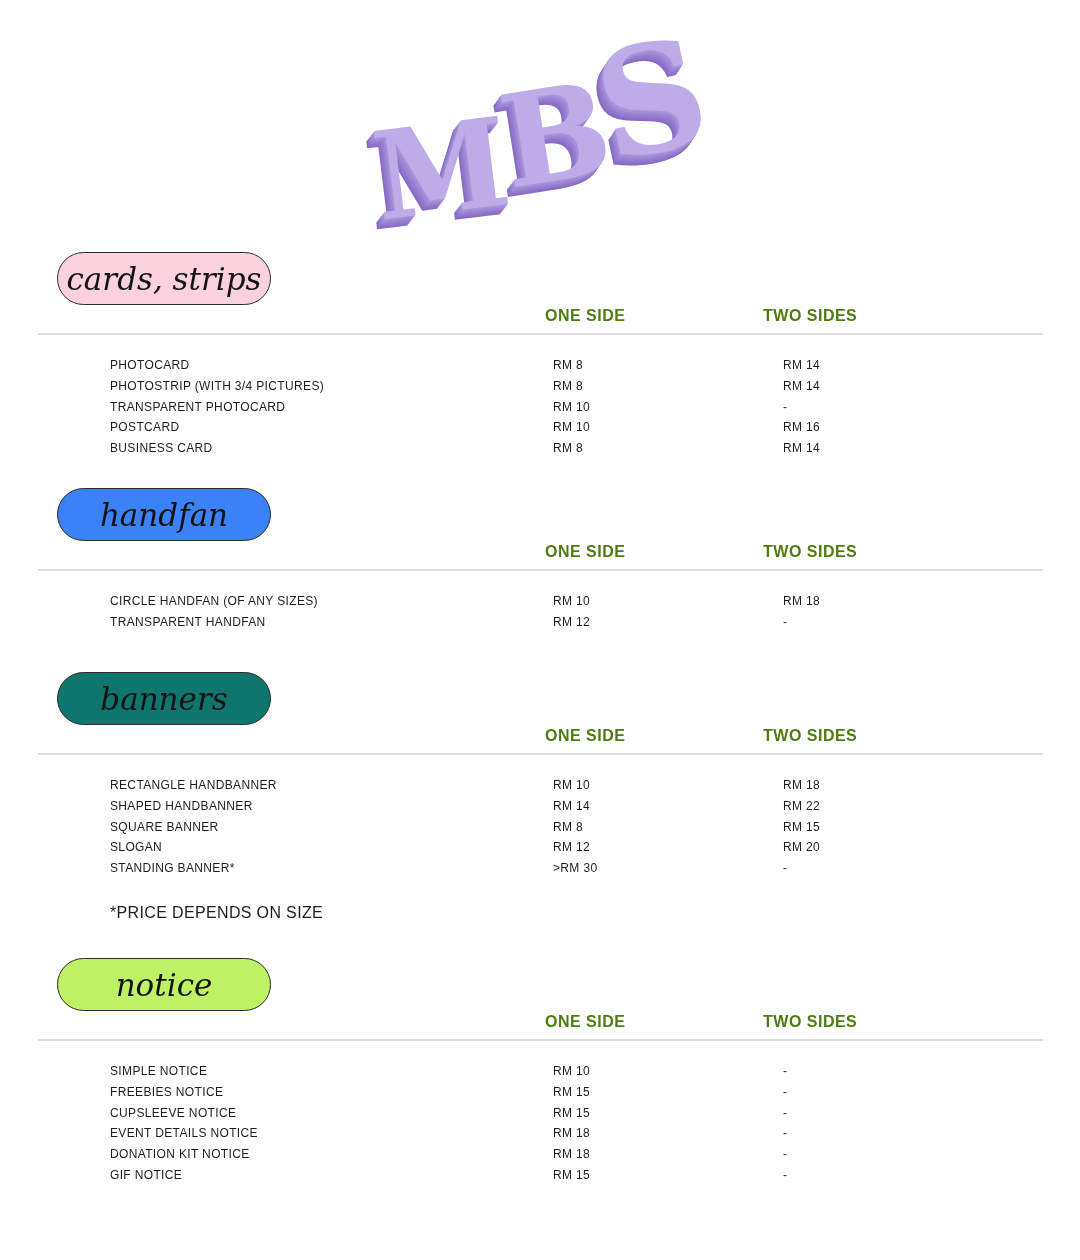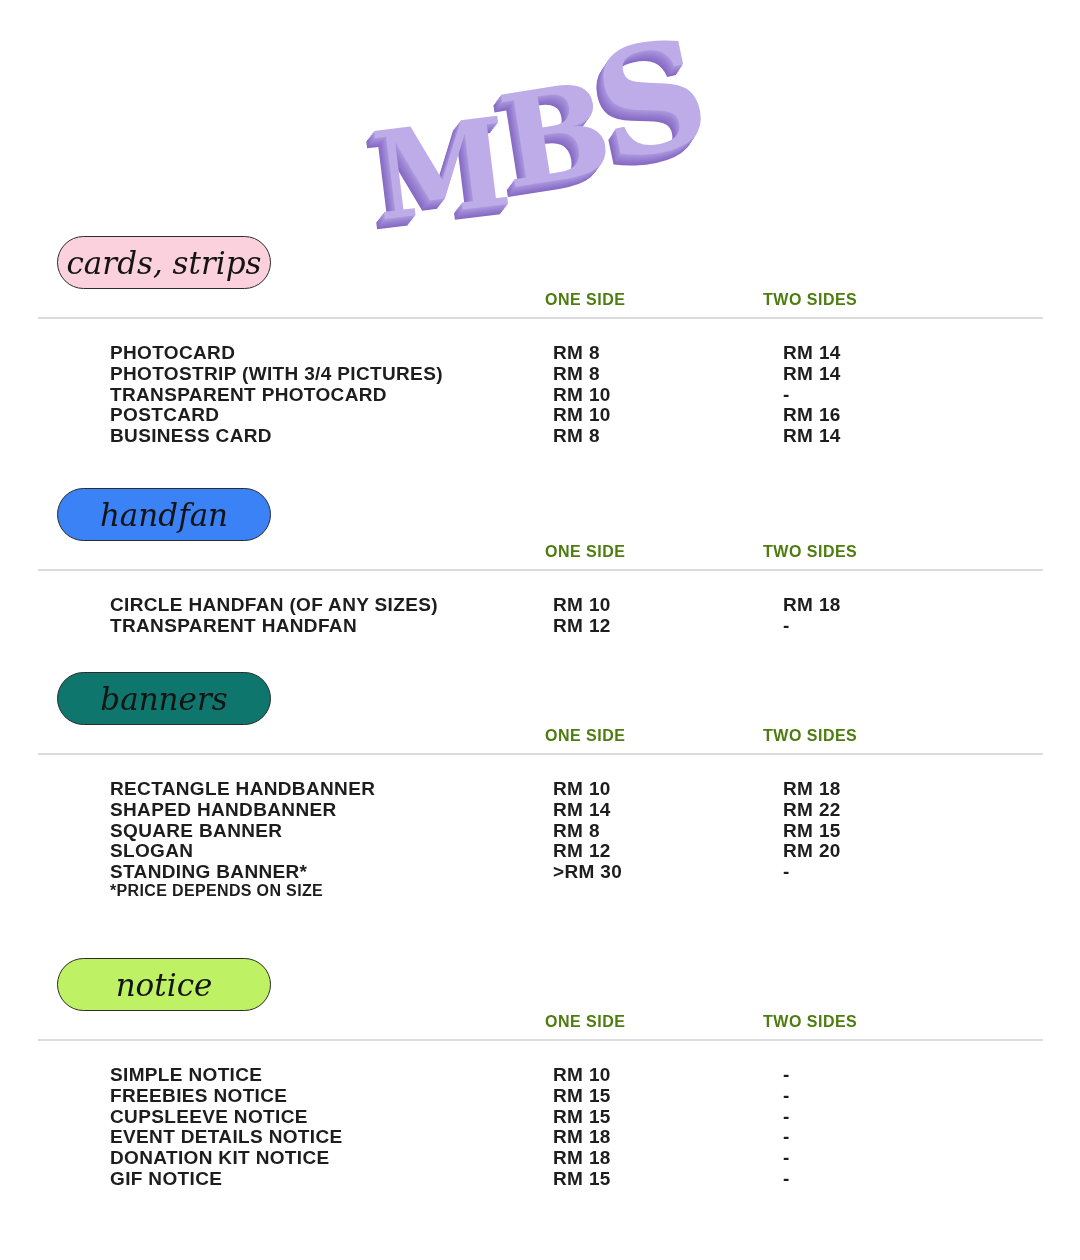--- a/index.html
+++ b/index.html
@@ -22,21 +22,21 @@
       -1px 1px 0 #a996dc, -2px 2px 0 #a48fd9, -3px 3px 0 #a08ad6,
       -4px 4px 0 #9b84d3, -5px 5px 0 #977ed0, -6px 6px 0 #9379cd,
       -7px 7px 0 #8f74ca, -8px 8px 0 #8b6fc7, -9px 9px 0 #876ac4;
   }
   .letter-m { font-size:122px; transform:rotate(-3deg) translateY(26px); }
   .letter-b { font-size:128px; transform:rotate(-5deg) translateY(2px); margin-left:-4px; }
   .letter-s { font-size:148px; transform:rotate(-8deg) translateY(-20px); margin-left:-6px; }
 
   
   .section { position:absolute; left:0; width:1080px; }
-  .section-cards   { top:236px; }
+  .section-cards   { top:252px; }
   .section-handfan { top:488px; }
   .section-banners { top:672px; }
   .section-notice  { top:958px; }
 
   .pill {
     margin-left:57px;
     width:214px; height:53px;
     border:1.5px solid #2b2b2b;
     border-radius:28px;
     display:flex; align-items:center; justify-content:center;
@@ -51,27 +51,27 @@
   .pill-notice  { background:#dff5e5; }
 
   .cols-header { position:relative; height:17px; margin-top:2px;
     font-size:16px; font-weight:bold; letter-spacing:0.5px; color:#4d7c0f; }
   .col-one  { position:absolute; left:545px; top:0; }
   .col-two  { position:absolute; left:763px; top:0; }
 
   .divider { margin:9px 0 0 38px; width:1005px; height:2px; background:#dcdcdc; }
 
   .rows { margin-top:23px; }
-  .row { position:relative; height:20.8px; font-size:19px; font-weight:bold; letter-spacing:0.35px; }
+  .row { position:relative; height:20.8px; font-size:12px; font-weight:normal; letter-spacing:0.35px; }
   .row .name { position:absolute; left:110px; top:0; white-space:nowrap; }
   .row .p1   { position:absolute; left:553px; top:0; white-space:nowrap; }
   .row .p2   { position:absolute; left:783px; top:0; white-space:nowrap; }
 
-  .note { position:relative; height:18px; 
-    font-size:16px; font-weight:bold; letter-spacing:0.35px; }
+  .note { position:relative; height:18px; margin-top:22px;
+    font-size:16px; font-weight:normal; letter-spacing:0.35px; }
   .note span { position:absolute; left:110px; top:0; }
 </style>
 </head>
 <body>
 
 <div class="logo-wrap">
   <div class="logo">
     <span class="letter-m">M</span><span class="letter-b">B</span><span class="letter-s">S</span>
   </div>
 </div>

